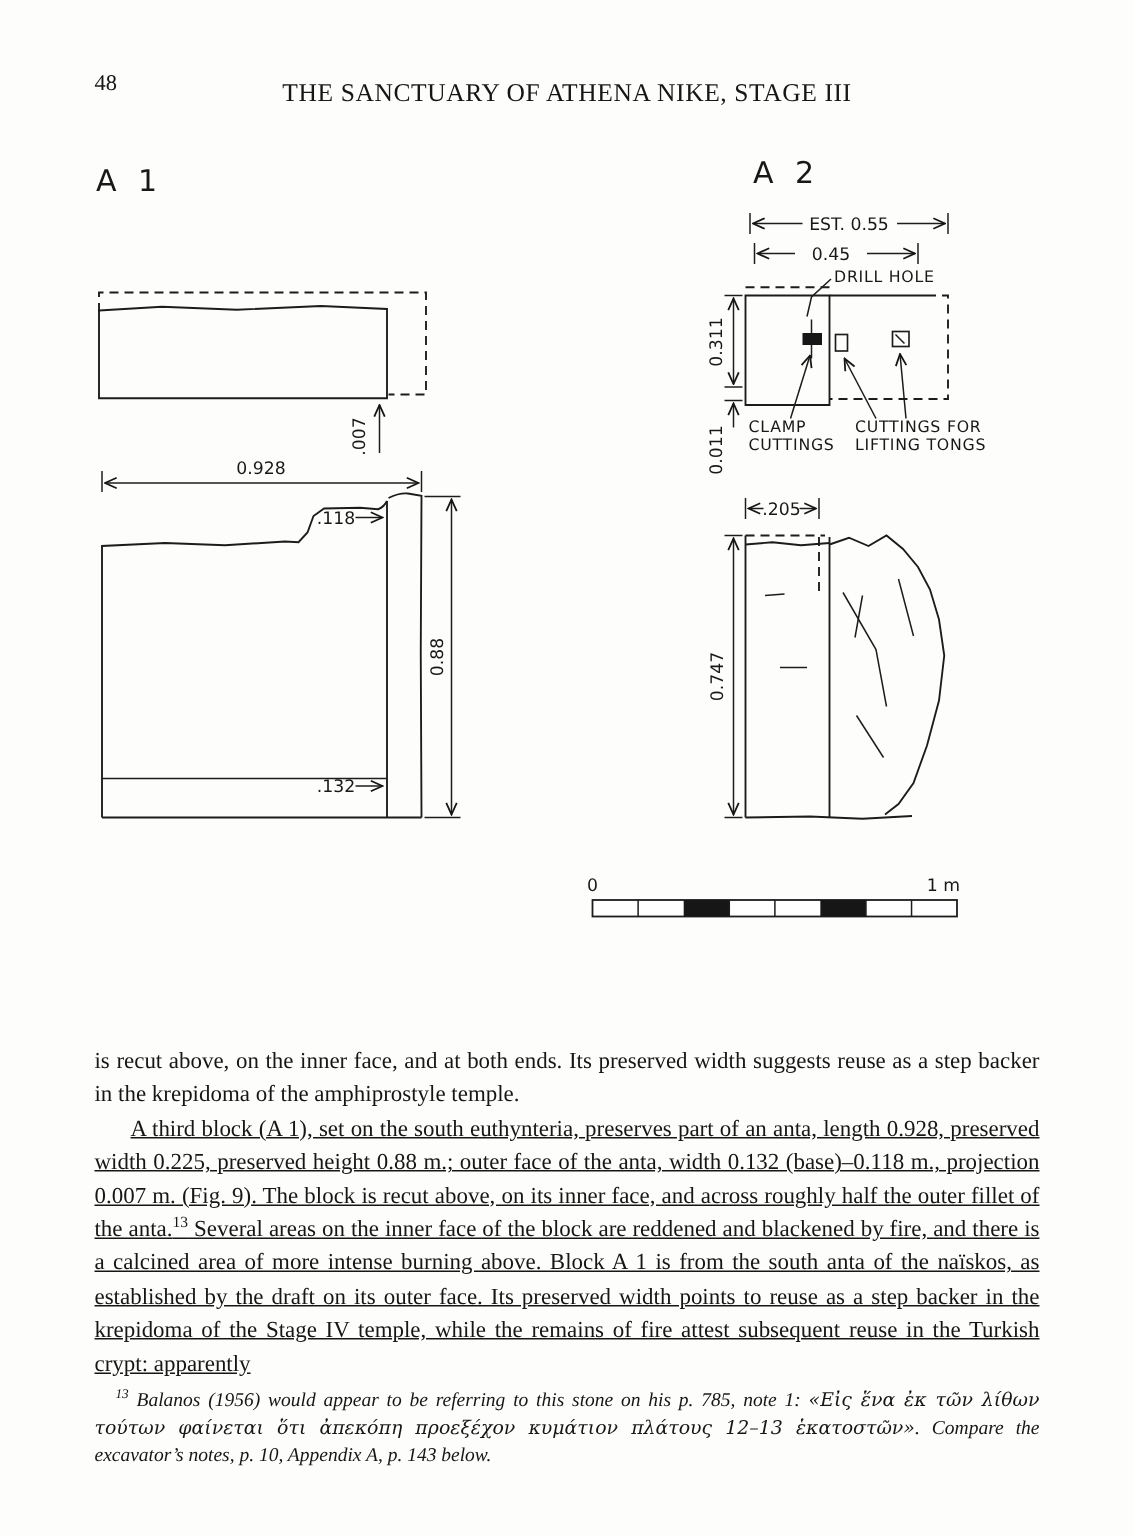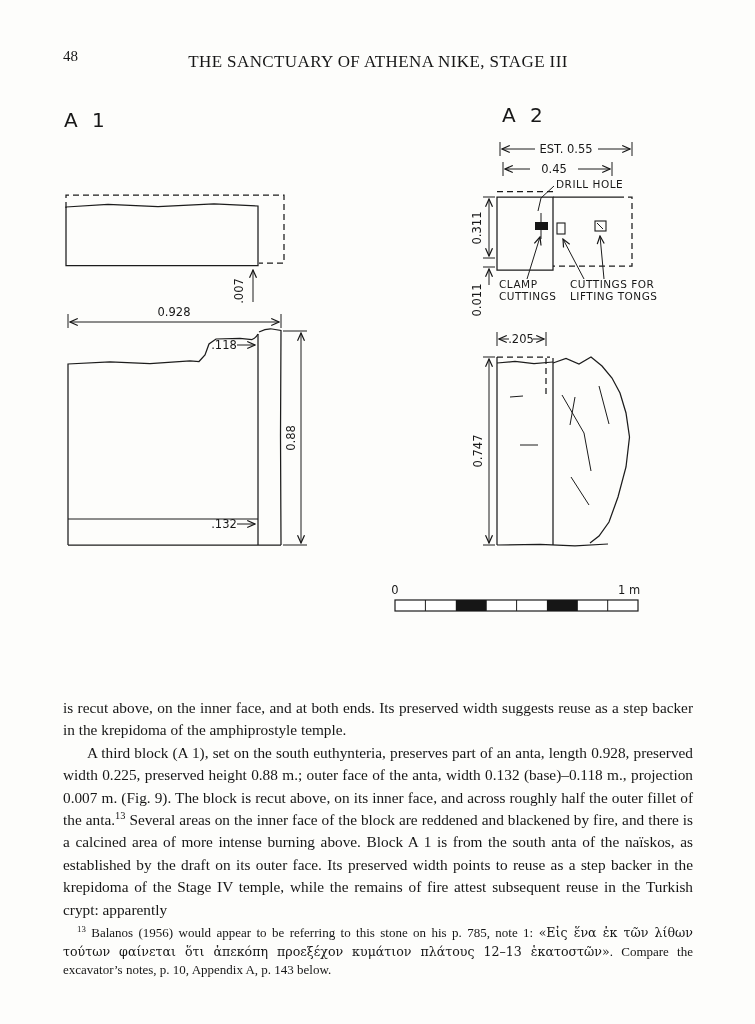--- a/index.html
+++ b/index.html
@@ -20,24 +20,24 @@
   .dim{font-size:11.5px;}
   .dim-sm{font-size:10.5px;letter-spacing:.5px;}
   .ln{stroke:#1c1c1c;stroke-width:1.25;fill:none;}
   .ln-thin{stroke:#1c1c1c;stroke-width:1;fill:none;}
   .dash{stroke-dasharray:6 4;}
   figcaption{margin-top:6px;text-align:center;font-size:14.5px;}
   .smallcaps{font-variant:small-caps;}
   
   .body-text{position:absolute;top:697px;left:63px;width:630px;font-size:15.3px;line-height:22.4px;text-align:justify;}
   .body-text p{margin:0;}
-  .body-text p.indent{text-indent:24px;}
+  .body-text p.indent{text-indent:24px;text-decoration:underline;}
   sup{font-size:.68em;line-height:0;}
   
-  .footnote{position:absolute;top:924px;left:63px;width:630px;font-size:13px;line-height:18.6px;text-align:justify;}
+  .footnote{position:absolute;top:924px;left:63px;width:630px;font-size:13px;line-height:18.6px;text-align:justify;font-style:italic;}
   .footnote p{margin:0;text-indent:14px;}
   .greek{font-family:"DejaVu Serif",serif;font-size:12.6px;}
 </style>
 </head>
 <body>
 
 <div class="page">
 
   <div class="header">
     <span class="page-num">48</span>

